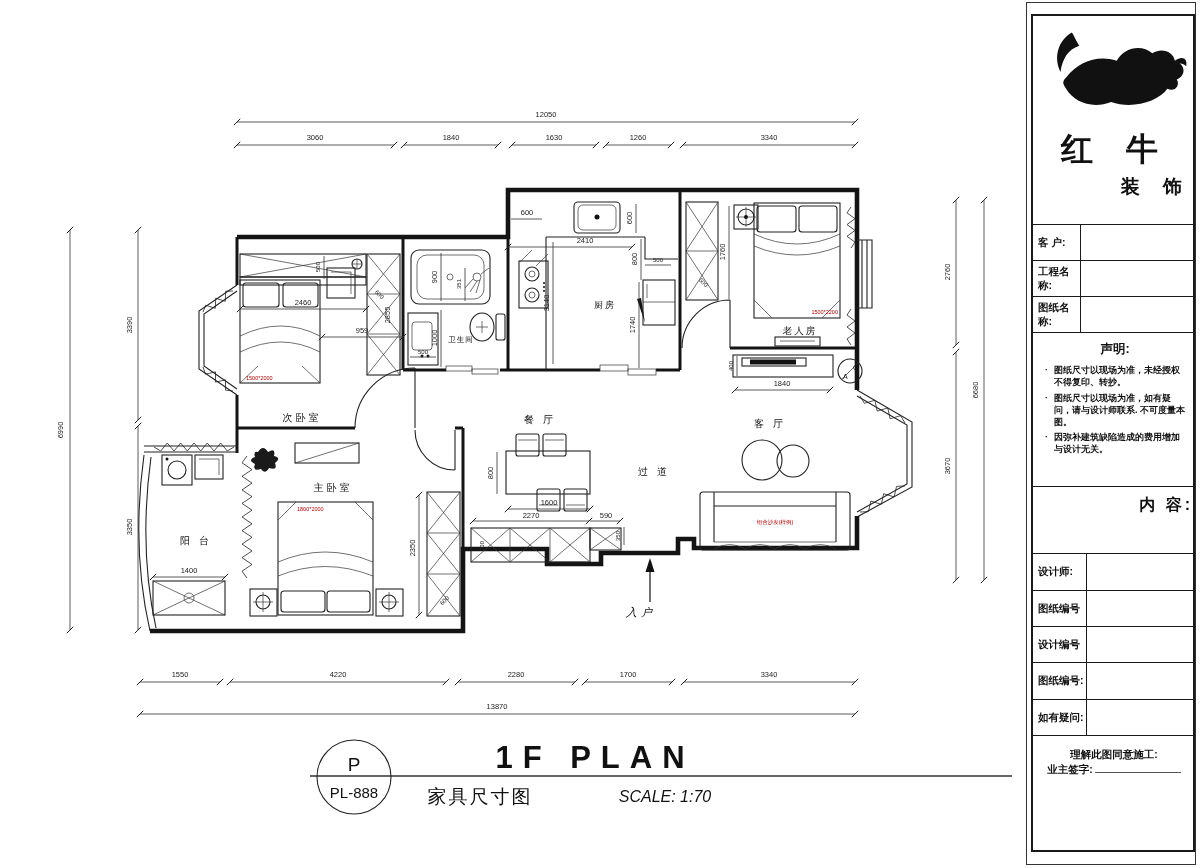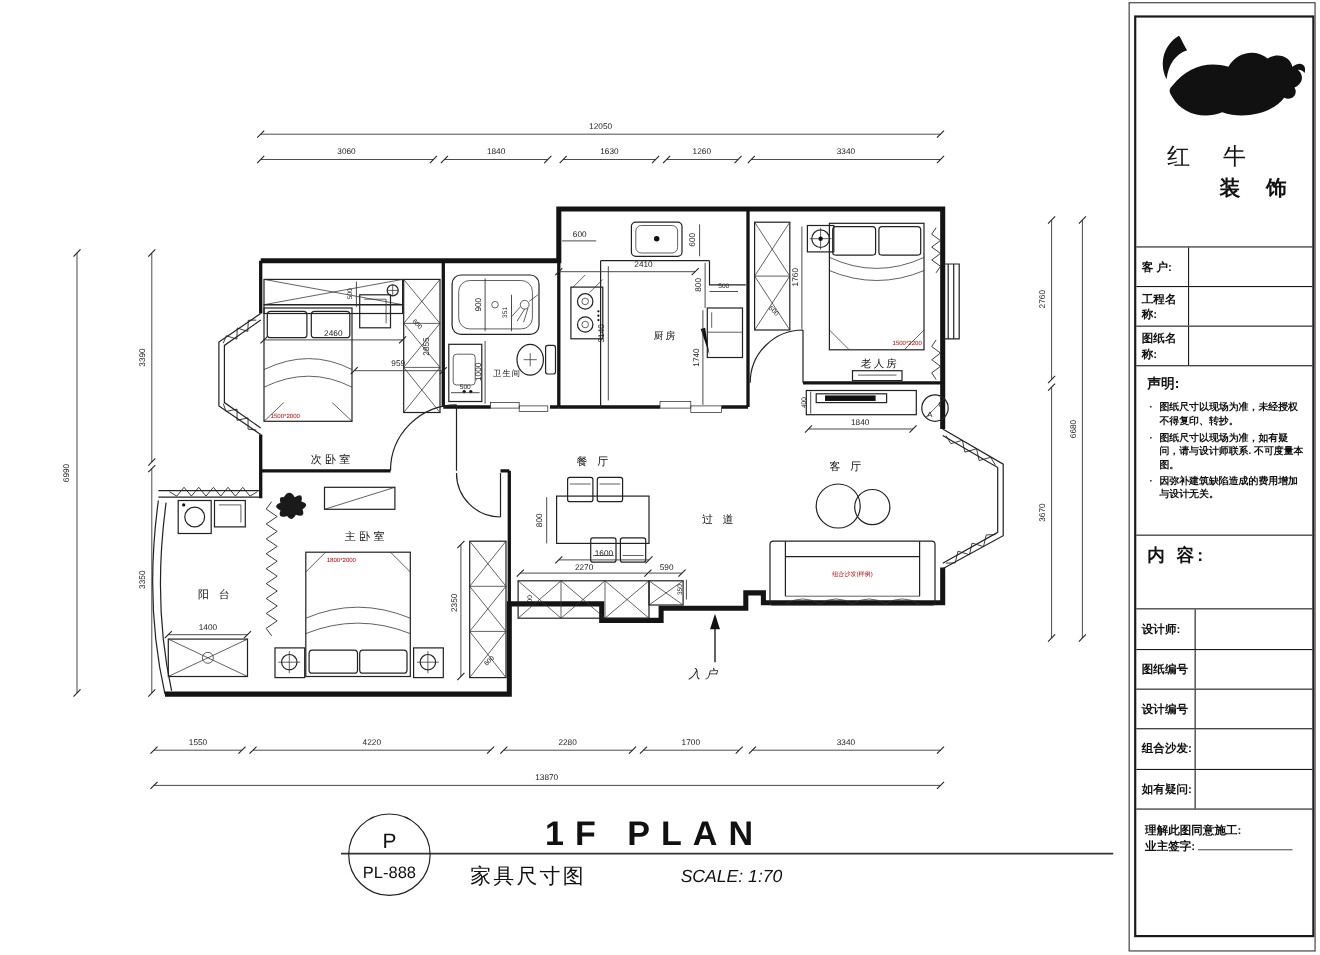--- a/index.html
+++ b/index.html
@@ -17,29 +17,29 @@
   .rt{font-size:10px;letter-spacing:3px;text-anchor:middle;fill:#111}
   .red{font-size:5.5px;fill:#b40000}
   
   #sideborder{position:absolute;left:1026px;top:2px;width:170px;height:863px;border-left:1px solid #333;border-top:1px solid #333;border-bottom:1px solid #333;border-right:1px solid #333;box-sizing:border-box;}
   #sidebar{position:absolute;left:1031px;top:14px;width:164px;height:838px;border:2px solid #1a1a1a;box-sizing:border-box;display:flex;flex-direction:column;background:#fff;}
   .srow{display:flex;border-top:1.5px solid #1a1a1a;box-sizing:border-box;}
   .srow .lab{width:48px;border-right:1.5px solid #1a1a1a;display:flex;align-items:center;padding-left:5px;font-size:10.5px;font-weight:700;box-sizing:border-box;}
   .srow .lab2{width:54px;}
   .srow .val{flex:1;}
   .logo-cell{height:208px;display:flex;flex-direction:column;align-items:center;justify-content:flex-start;}
-  .brand1{font-size:21px;font-weight:400;letter-spacing:12px;margin-top:2px;margin-left:10px;align-self:flex-start;padding-left:18px;}
-  .brand2{font-size:19px;font-weight:700;letter-spacing:9px;align-self:flex-end;padding-right:14px;margin-top:2px;}
+  .brand1{font-size:32px;font-weight:700;letter-spacing:12px;margin-top:2px;margin-left:10px;align-self:flex-start;padding-left:18px;}
+  .brand2{font-size:19px;font-weight:700;letter-spacing:9px;align-self:flex-end;padding-right:2px;margin-top:2px;}
   .stmt{height:154px;padding:8px 6px 0 10px;box-sizing:border-box;}
-  .stmt-title{font-size:12.5px;font-weight:700;margin-bottom:7px;}
+  .stmt-title{font-size:12.5px;font-weight:700;margin-bottom:7px;text-align:center;}
   .stmt ul{margin:0;padding-left:11px;list-style:none;}
   .stmt li{font-size:9px;font-weight:600;line-height:1.32;margin-bottom:4px;position:relative;}
   .stmt li:before{content:"·";position:absolute;left:-9px;font-weight:900;}
-  .content-cell{height:67px;padding:8px 0 0 10px;font-size:16px;font-weight:700;letter-spacing:3px;box-sizing:border-box;}
-  .approval{flex:1;padding:12px 6px 0 8px;font-size:10.5px;font-weight:700;box-sizing:border-box;}
+  .content-cell{height:67px;padding:8px 0 0 10px;font-size:16px;font-weight:700;letter-spacing:3px;box-sizing:border-box;text-align:right;}
+  .approval{flex:1;padding:12px 6px 0 8px;font-size:10.5px;font-weight:700;box-sizing:border-box;text-align:center;}
   .sig-line{display:inline-block;width:86px;border-bottom:1.5px solid #555;height:10px;margin-left:2px;}
   .h36{height:36px}.h37{height:37px}.h32{height:33px}
 </style>
 </head>
 <body>
 
 <div id="sheet">
 
 <svg width="1030" height="868" viewBox="0 0 1030 868" style="position:absolute;left:0;top:0">
   <defs>
@@ -478,21 +478,21 @@
   </div>
   <div class="srow h36">
     <div class="lab lab2">图纸编号</div>
         <div class="val"></div>
   </div>
   <div class="srow h36">
     <div class="lab lab2">设计编号</div>
         <div class="val"></div>
   </div>
   <div class="srow h37">
-    <div class="lab lab2">组合沙发:</div>
+    <div class="lab lab2">图纸编号:</div>
         <div class="val"></div>
   </div>
   <div class="srow h36">
     <div class="lab lab2">如有疑问:</div>
         <div class="val"></div>
   </div>
   <div class="approval" style="border-top:1.5px solid #1a1a1a">
     <div>理解此图同意施工:</div>
     <div style="">
       <span>业主签字:</span><span class="sig-line"></span>

